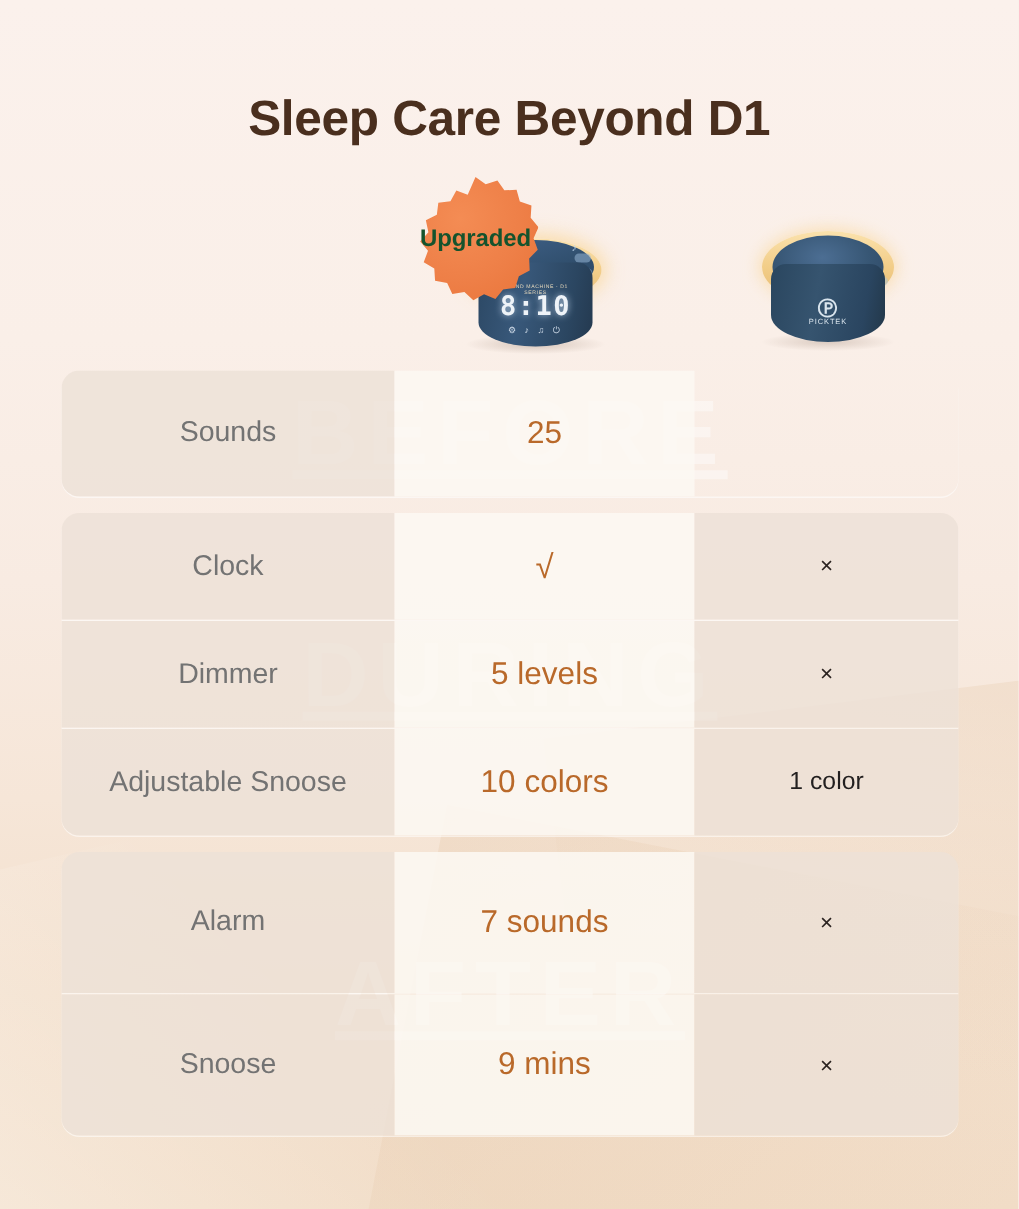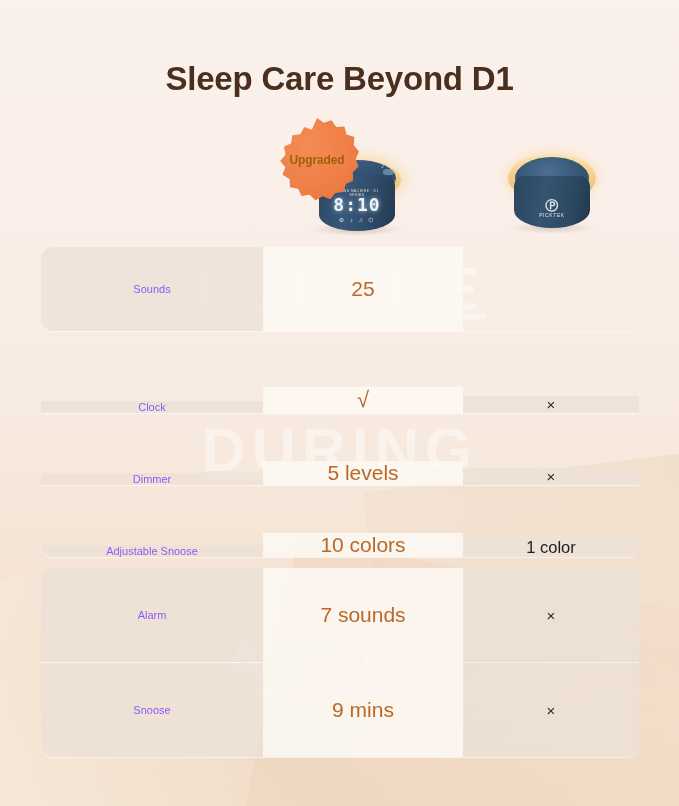--- a/index.html
+++ b/index.html
@@ -218,23 +218,23 @@
       6.1% 51.1%, 12.6% 43.8%, 10.6% 34.3%, 19.3% 30%, 20.5% 20.4%,
       30.1% 19.3%, 34.8% 10.8%, 43.8% 14%
     );
   }
   .badge-text {
     position: absolute;
     inset: 0;
     display: flex;
     align-items: center;
     justify-content: center;
-    font-size: 12px;
+    font-size: 16px;
     font-weight: bold;
-    color: #a16207;
+    color: #14532d;
     letter-spacing: -0.1px;
   }
 
   
   .device-b {
     position: absolute;
     left: 502px;
     top: 24px;
     width: 100px;
     height: 96px;
@@ -360,41 +360,41 @@
   .row:last-child { border-bottom: none; }
   .cell {
     display: flex;
     align-items: center;
     justify-content: center;
     box-sizing: border-box;
   }
   .c-feature {
     width: 222px;
     background: rgba(236,225,215,0.80);
-    font-size: 11px;
-    color: #8b5cf6;
+    font-size: 19px;
+    color: #737373;
   }
   .c-new {
     width: 200px;
     background: rgba(252,248,243,0.88);
     font-size: 21px;
     color: #b9692a;
   }
   .c-old {
     width: 176px;
     background: rgba(236,225,215,0.80);
     font-size: 16.5px;
     color: #232020;
   }
   .c-new.sym { font-size: 22px; }
   .mark-x { font-size: 15px; color: #2b2320; }
   .mark-check { font-size: 22px; color: #b9692a; }
 
   .h84 { height: 84px; }
-  .h71 { height: 71px; align-items: flex-end; }
+  .h71 { height: 71px; }
   .h94 { height: 94px; }
 </style>
 </head>
 <body>
 
 <div class="bg"></div>
 <div class="bg-sheen-a"></div>
 <div class="bg-sheen-b"></div>
 <div class="bg-sheen-c"></div>
 

